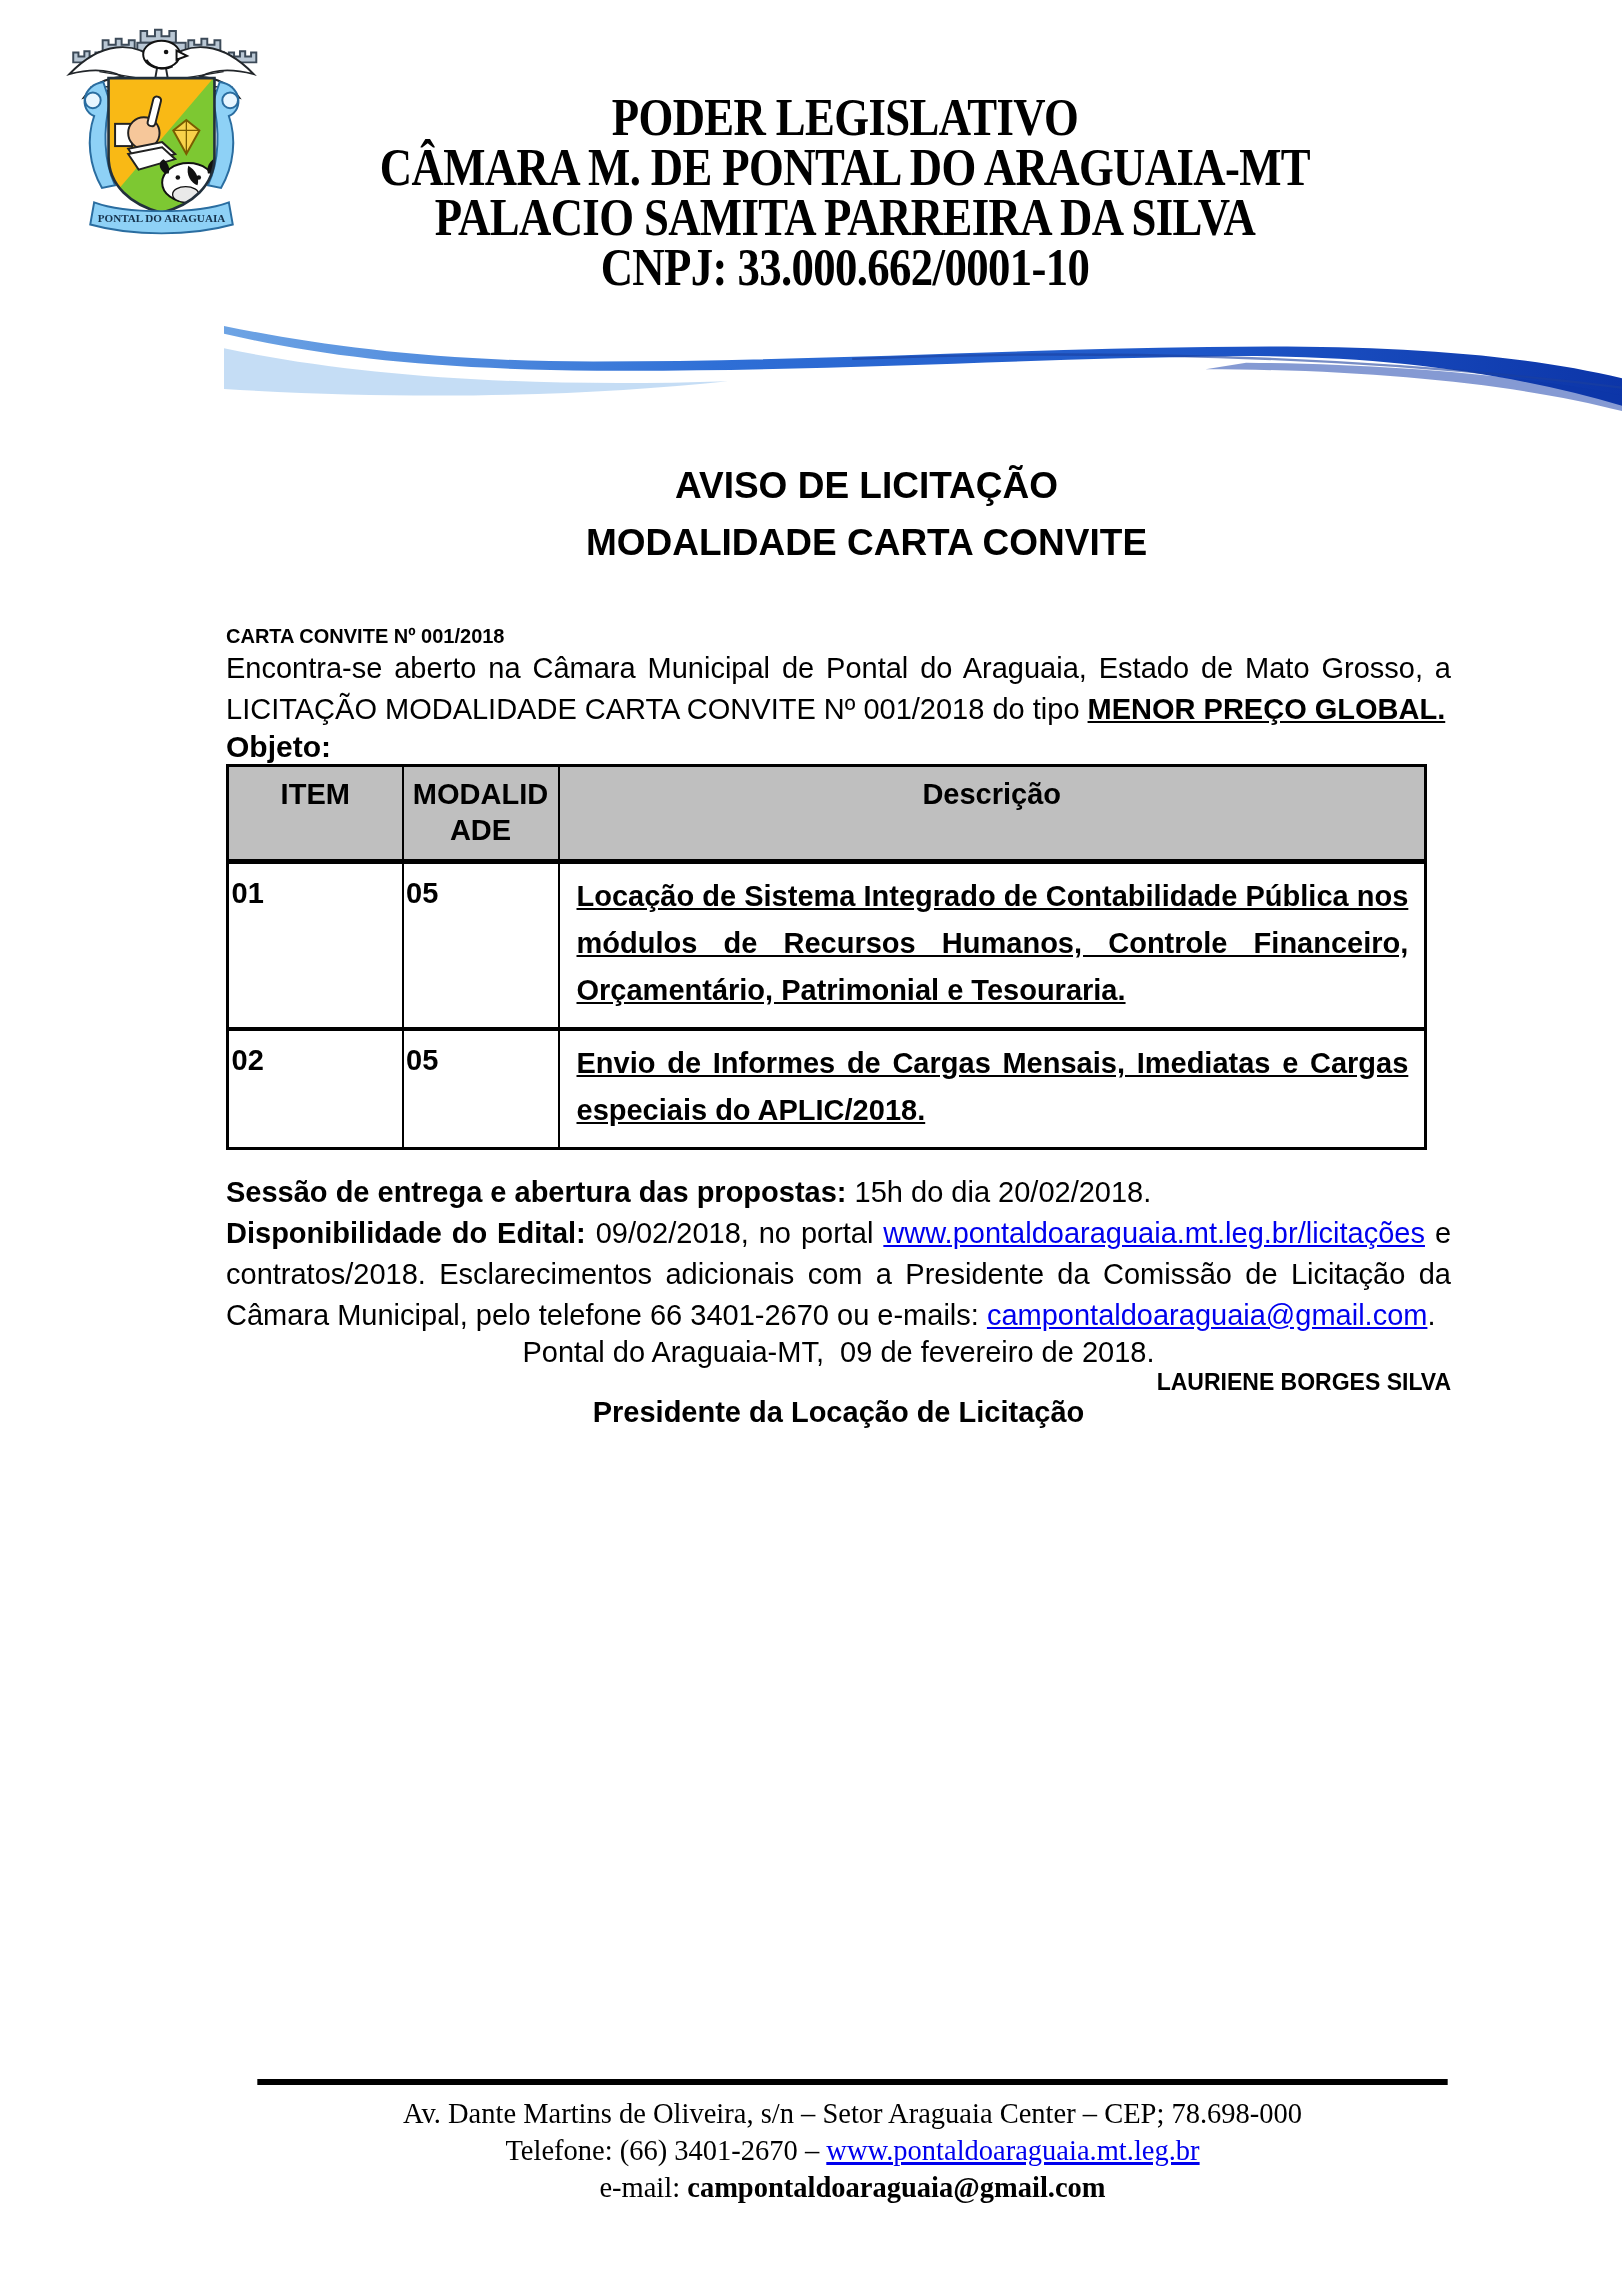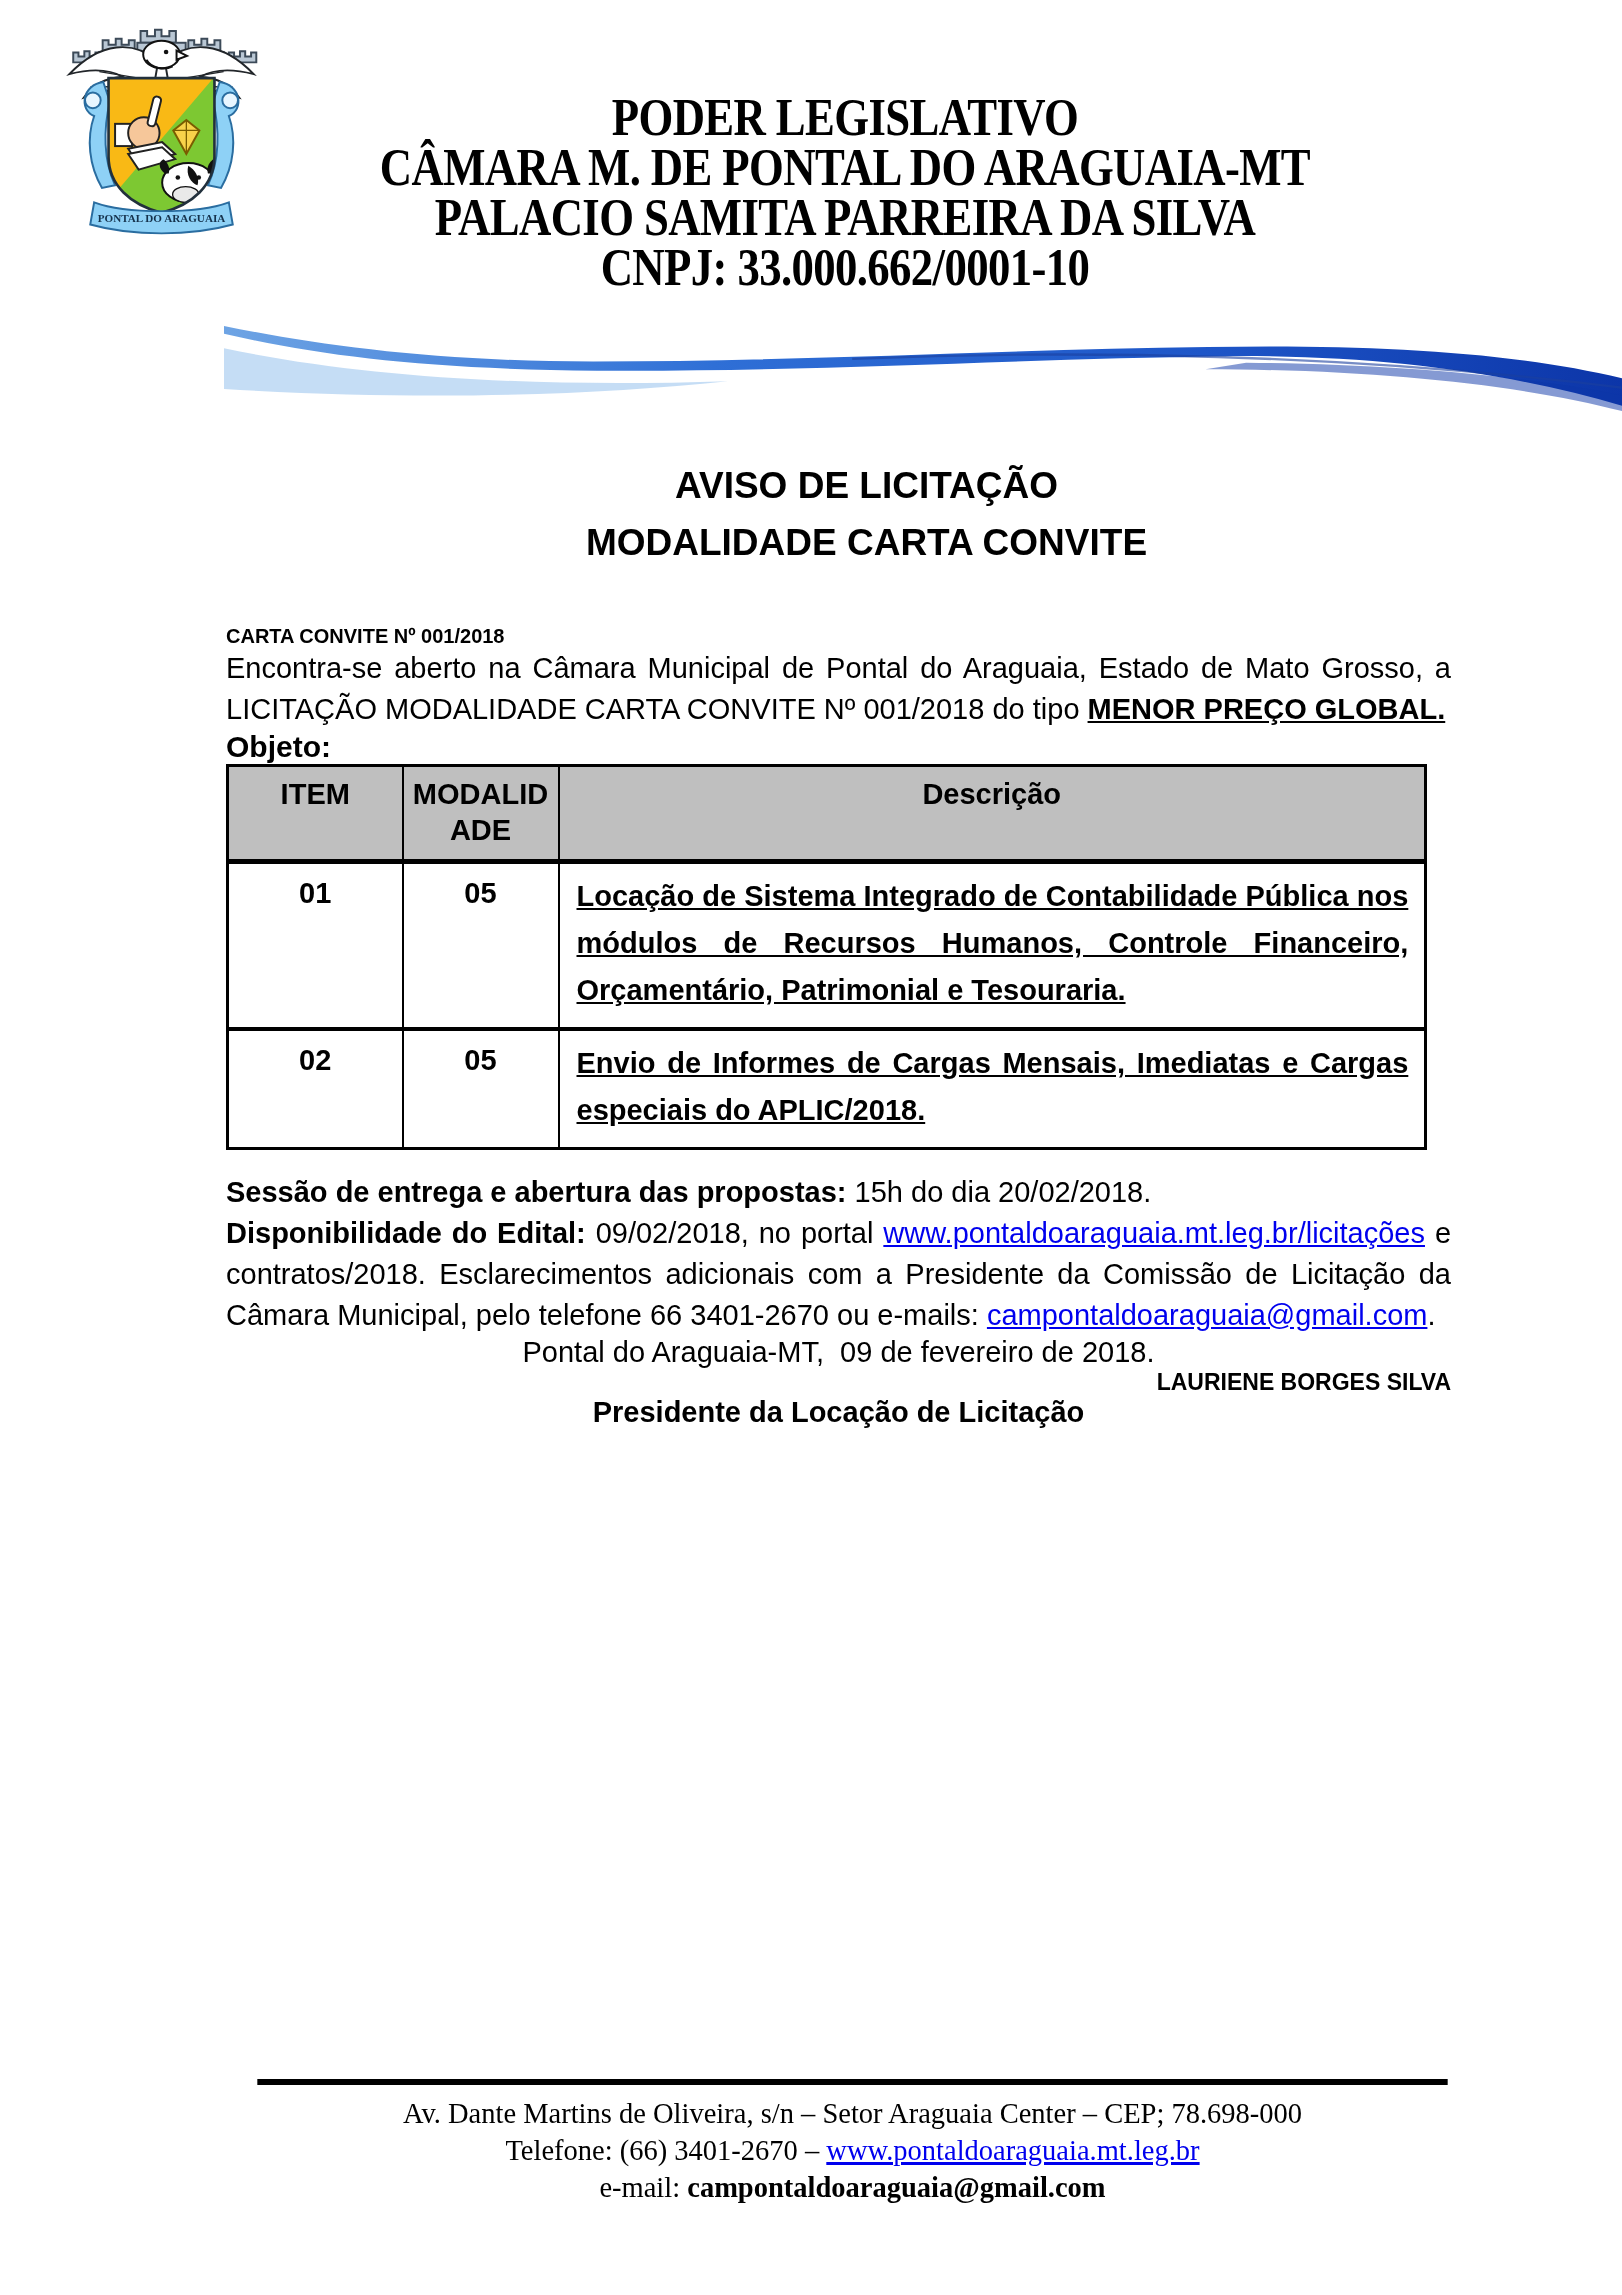--- a/index.html
+++ b/index.html
@@ -55,21 +55,21 @@
     font-size:29px;font-weight:bold;
   }
   table.items thead th{
     background:var(--table-header-bg,#BFBFBF);
     border-bottom:5.2px solid #000;
     text-align:center;line-height:36px;
     padding:9.2px 1.3px 10.5px 1.3px;
   }
   table.items th.qth{overflow-wrap:anywhere;word-break:break-all;}
   table.items td{border-top:4.6px solid #000;}
-  table.items td.num{text-align:center;padding:10.5px 2.6px;line-height:39px;}
+  table.items td.num{text-align:left;padding:10.5px 2.6px;line-height:39px;}
   table.items td.desc{
     text-align:justify;padding:9.2px 15.7px 13px 17px;line-height:47px;text-decoration:underline;
   }
   
   .session{margin-bottom:38px;}
   .edital{margin-bottom:0;}
   .dateline{
     margin-top:63px;text-align:center;font-size:29px;white-space:pre-wrap;
   }
   .sig-name{margin-top:130px;text-align:right;font-size:23px;font-weight:bold;}

